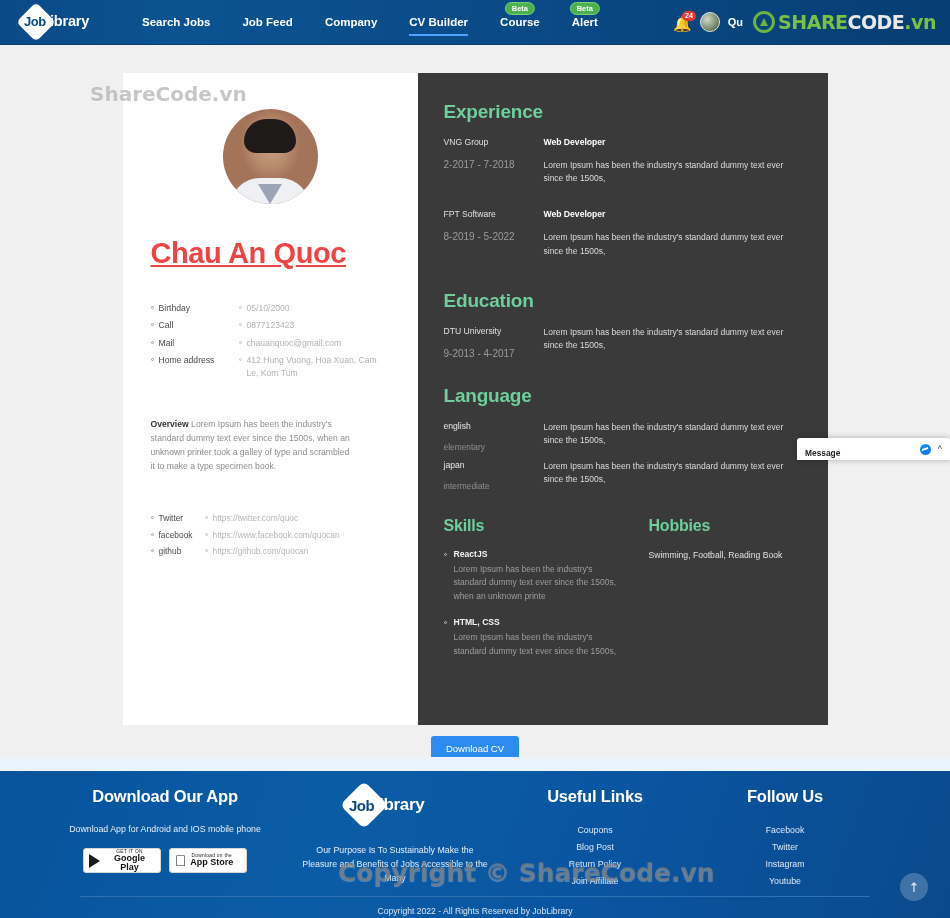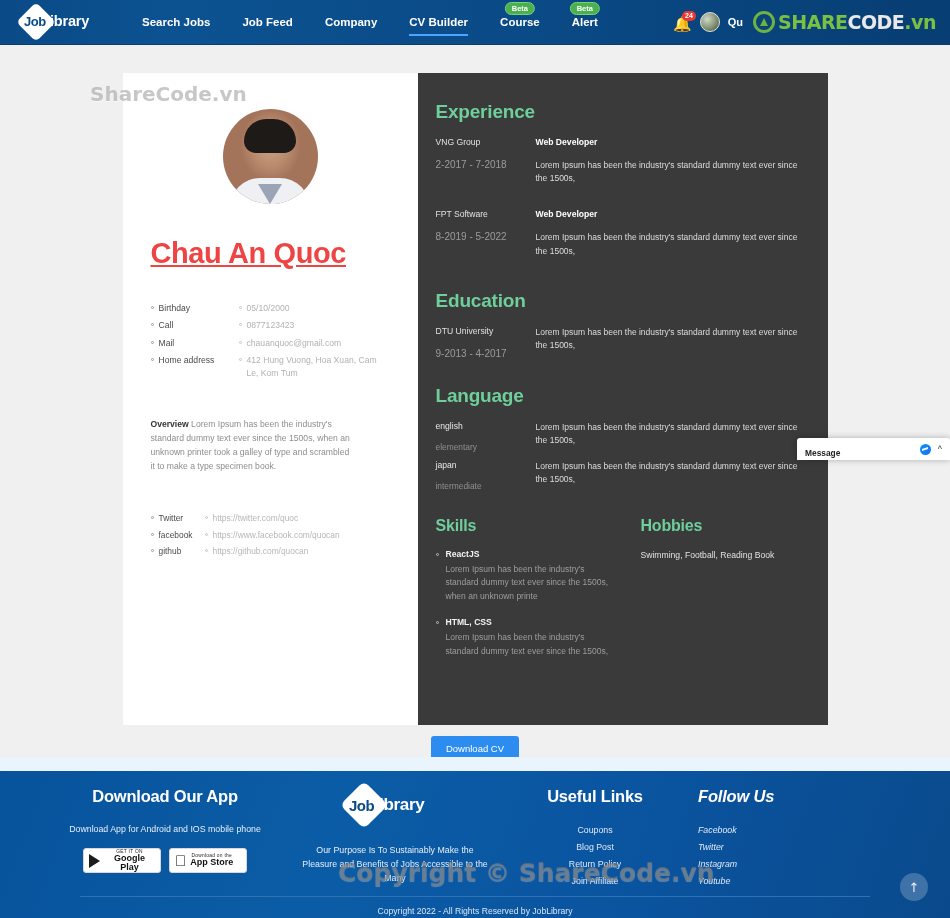--- a/index.html
+++ b/index.html
@@ -83,21 +83,21 @@
   .sc-code { color: #e9e9e9; }
   .sc-vn { color: #7ac143; }
 
   
   .cv-wrap { position: relative; margin: 28px auto 0; width: 705px; display: flex; }
   .cv-left {
     width: 295px; background: #fff; padding: 18px 28px 20px;
     min-height: 652px; position: relative;
   }
   .cv-right {
-    width: 410px; background: #3a3a3a; padding: 28px 26px 20px 18px;
+    width: 410px; background: #3a3a3a; padding: 28px 26px 20px 26px;
     min-height: 652px; color: #e8e8e8; position: relative;
   }
   .photo {
     width: 95px; height: 95px; border-radius: 50%; margin: 18px auto 0;
     background:
       radial-gradient(ellipse 30px 36px at 50% 38%, #caa187 0%, #b98b6d 60%, #a3745a 100%),
       linear-gradient(180deg, #ded9cf 0%, #d7d2c7 100%);
     position: relative; overflow: hidden;
   }
   .photo .hair {
@@ -195,21 +195,21 @@
   .footer {
     position: absolute; left: 0; right: 0; bottom: 0; height: 147px;
     background: linear-gradient(110deg, #07539c 0%, #0b5ca6 35%, #0a54a0 65%, #0a4a8c 100%);
     color: #fff; padding: 16px 40px 0;
   }
   .f-cols { display: flex; }
   .f-col { padding: 0 8px; }
   .f-col1 { width: 250px; text-align: center; }
   .f-col2 { width: 210px; text-align: center; }
   .f-col3 { width: 190px; text-align: center; }
-  .f-col4 { width: 190px; text-align: left; font-style: italic; }
+  .f-col4 { width: 190px; text-align: center; }
   .f-title { font-size: 16.5px; font-weight: bold; margin-bottom: 16px; letter-spacing: -0.2px; }
   .f-sub { font-size: 8.8px; line-height: 1.6; color: #e6eef7; }
   .badges { display: flex; justify-content: center; gap: 8px; margin-top: 12px; }
   .store-badge {
     background: #fff; border-radius: 3px; width: 78px; height: 25px;
     display: flex; align-items: center; gap: 4px; padding: 0 5px; cursor: pointer;
     border: 1px solid #d8d8d8;
   }
   .gp-tri {
     width: 0; height: 0; border-left: 11px solid #1c1c1c;

